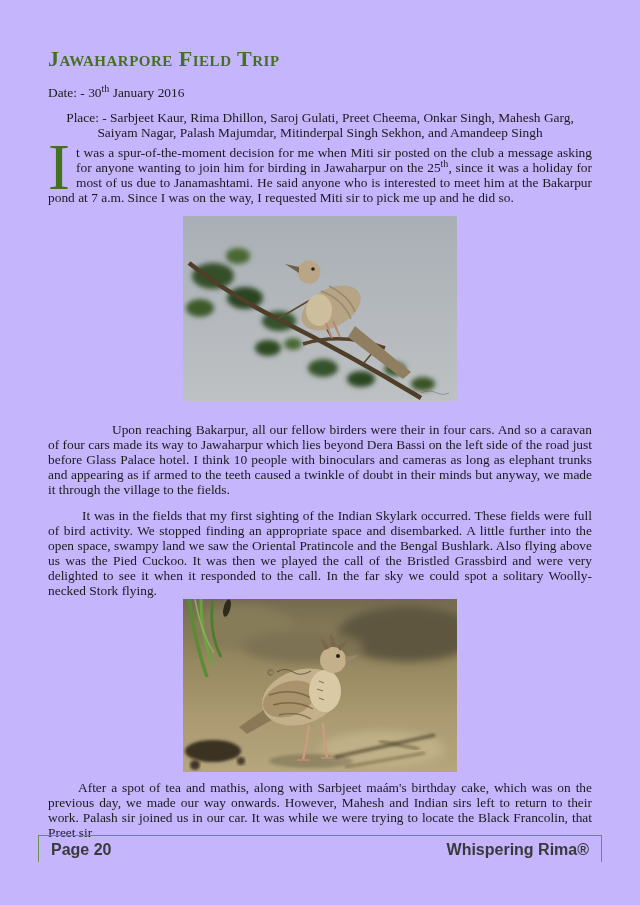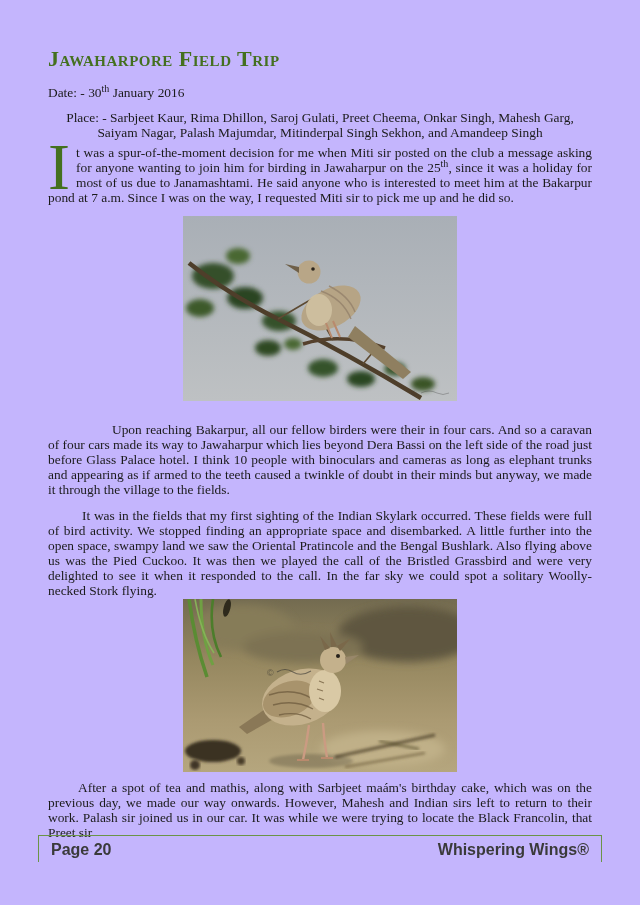--- a/index.html
+++ b/index.html
@@ -160,16 +160,16 @@
         <text x="84" y="77" font-size="9" font-family="Liberation Sans, sans-serif" fill="#2b2b2b">©</text>
         <path d="M 94 73 q 8 -5 16 0 q 8 5 18 -1" stroke="#2b2b2b" stroke-width="1.1" fill="none"></path>
       </g>
     </svg>
   </figure>
 
   <p class="indent-sm">After a spot of tea and mathis, along with Sarbjeet maám's birthday cake, which was on the previous day, we made our way onwards. However, Mahesh and Indian sirs left to return to their work. Palash sir joined us in our car. It was while we were trying to locate the Black Francolin, that Preet sir</p>
 
   <div class="footer">
     <span>Page 20</span>
-    <span>Whispering Wings®</span>
+    <span>Whispering Rima®</span>
   </div>
 
 </div>
 
 </body></html>

